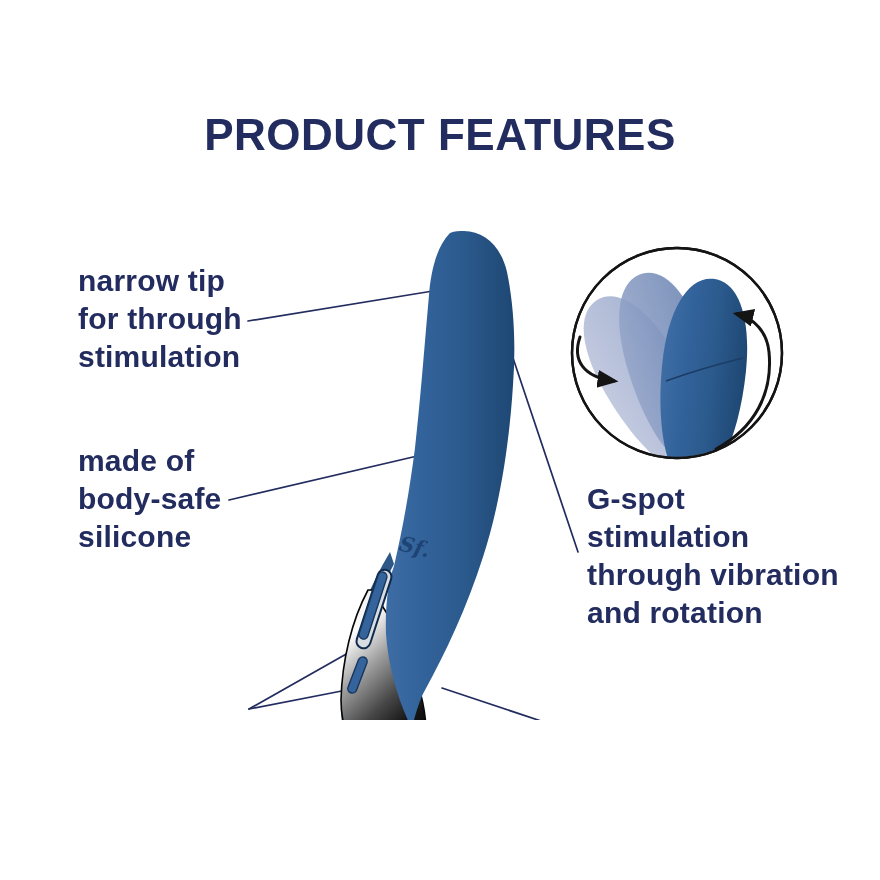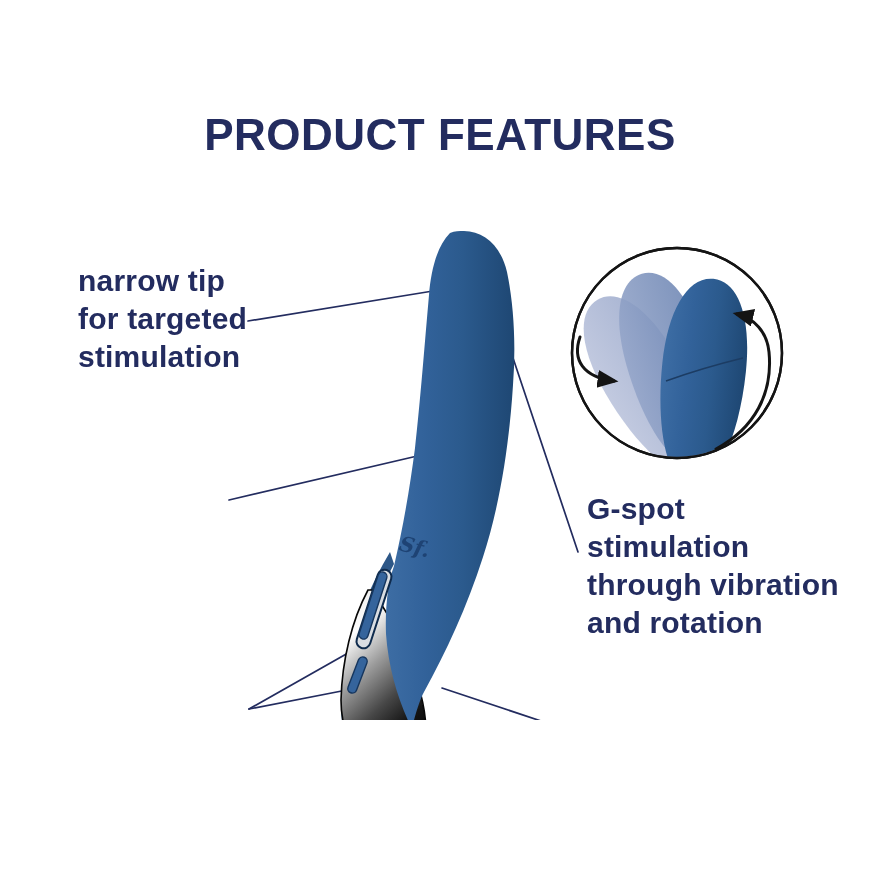--- a/index.html
+++ b/index.html
@@ -26,21 +26,21 @@
     white-space:pre-line;
     font-size:30px;
     line-height:38px;
     font-weight:700;
     letter-spacing:0.2px;
     color:var(--navy,#232c5f);
   }
   .c1{left:78px;top:262px;}
   .c2{left:78px;top:442px;}
   .c3{left:78px;top:634px;}
-  .c4{left:587px;top:480px;margin-top:10px;}
+  .c4{left:587px;top:480px;}
   .c5{left:585px;top:672px;}
   .art{position:absolute;left:0;top:0;}
   .callout-line{
     stroke:var(--navy,#232c5f);
     stroke-width:1.7;
     fill:none;
     stroke-linecap:round;
   }
   .inset-circle{
     fill:#ffffff;
@@ -170,20 +170,23 @@
         </g>
         <path d="M 666 381 Q 702 368 743 358" fill="none" stroke="#1c3c63" stroke-width="1.5"></path>
       </g>
       <circle cx="677" cy="353" r="105" fill="none" stroke="#141414" stroke-width="2.4"></circle>
       <path class="rot-arrow" marker-end="url(#ah)" d="M 716 449 C 755 428 773 393 769 352 C 767 332 754 318 737 314"></path>
       <path class="rot-arrow" marker-end="url(#ah)" d="M 580 337 C 572 360 583 377 614 381"></path>
     </g>
   </svg>
 
   <div class="callout c1">narrow tip
-for targeted
+for through
 stimulation</div>
+  <div class="callout c2">made of
+body-safe
+silicone</div>
   <div class="callout c4">G-spot
 stimulation
 through vibration
 and rotation</div>
 
 </div>
 
 </body></html>

